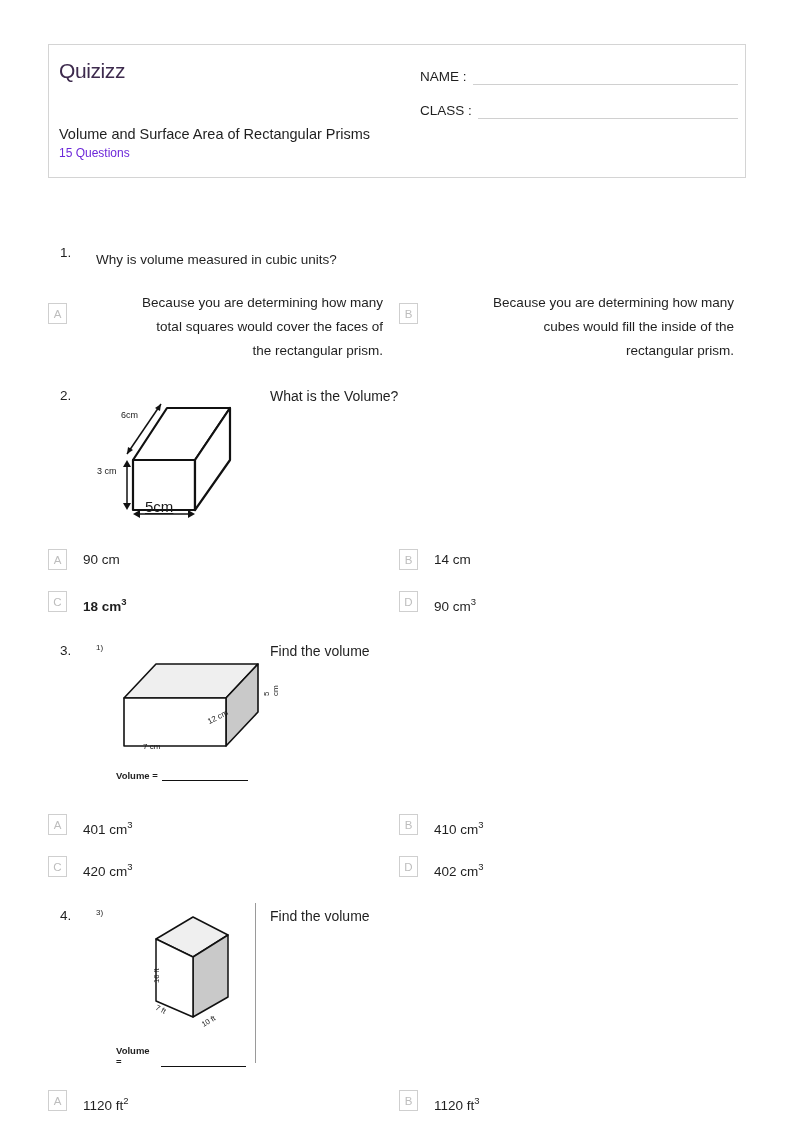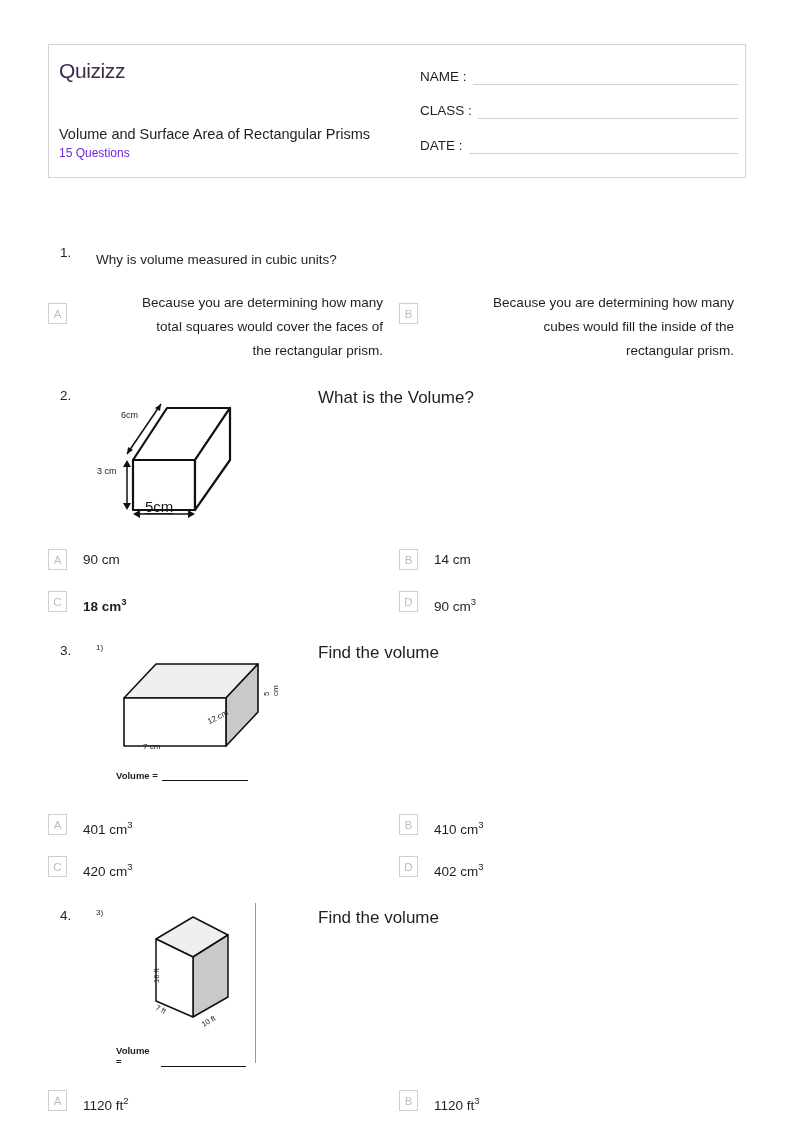--- a/index.html
+++ b/index.html
@@ -91,23 +91,22 @@
     position: absolute;
     left: 48px;
     top: 7px;
     font-size: 13.5px;
     color: #1f1f1f;
   }
   .q-text-right {
     position: absolute;
     left: 222px;
     top: 0;
-    font-size: 17px;
-    color: #1f1f1f;
-    margin-left: 48px;
+    font-size: 14px;
+    color: #1f1f1f;
   }
 
   
   .opt {
     position: absolute;
     display: flex;
     align-items: flex-start;
   }
   .opt-box {
     width: 19px;
@@ -163,24 +162,20 @@
   <div class="question-count">15 Questions</div>
 
   <div class="field-row r2">
     <span class="field-label">CLASS :</span>
     <span class="field-line"></span>
   </div>
   <div class="field-row r1">
     <span class="field-label">NAME :</span>
     <span class="field-line"></span>
   </div>
-  <div class="field-row r3">
-    <span class="field-label">DATE  :</span>
-    <span class="field-line"></span>
-  </div>
 </div>
 
 <div class="question" style="top:245px;">
   <div class="q-num">1.</div>
   <div class="q-text">Why is volume measured in cubic units?</div>
 </div>
 
 <div class="opt" style="left:48px; top:303px;">
   <span class="opt-box">A</span>
   <span class="opt-label multiline" style="margin-top:-12px;">

